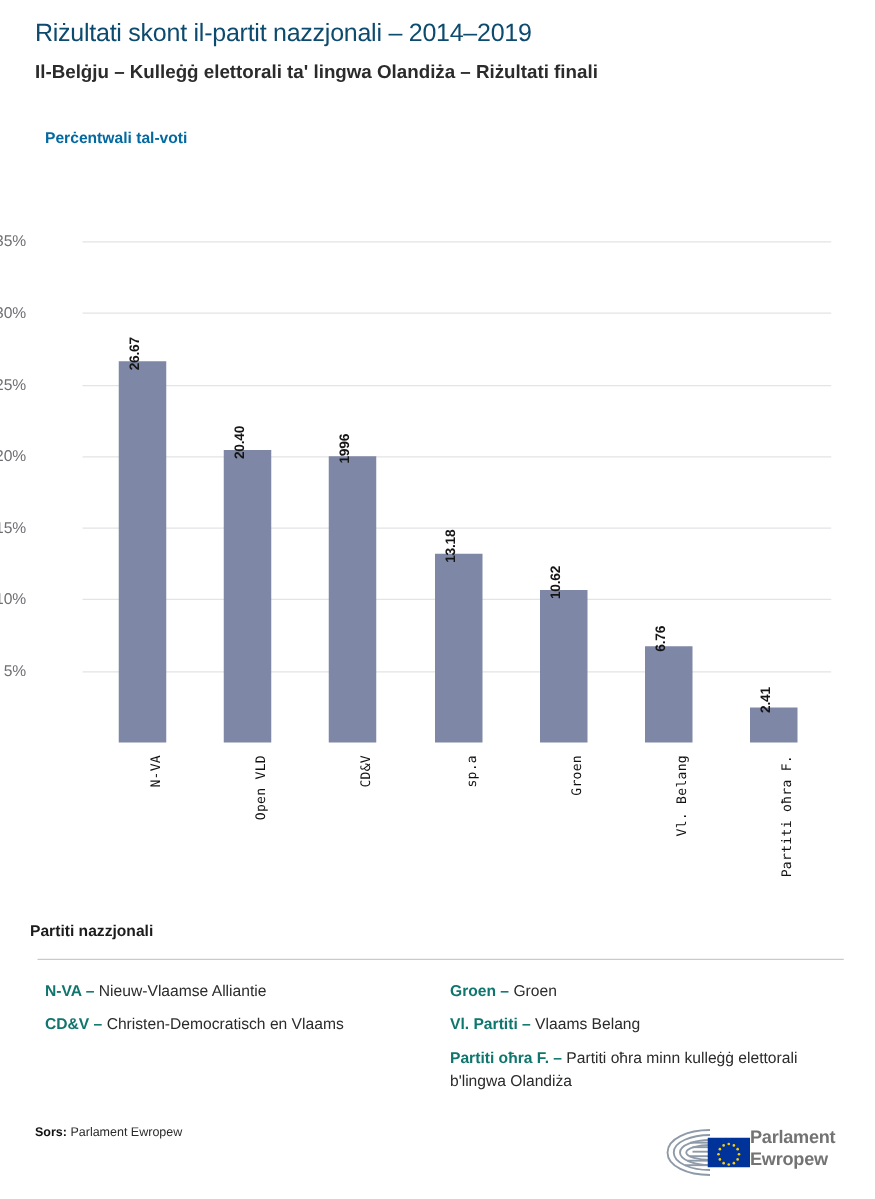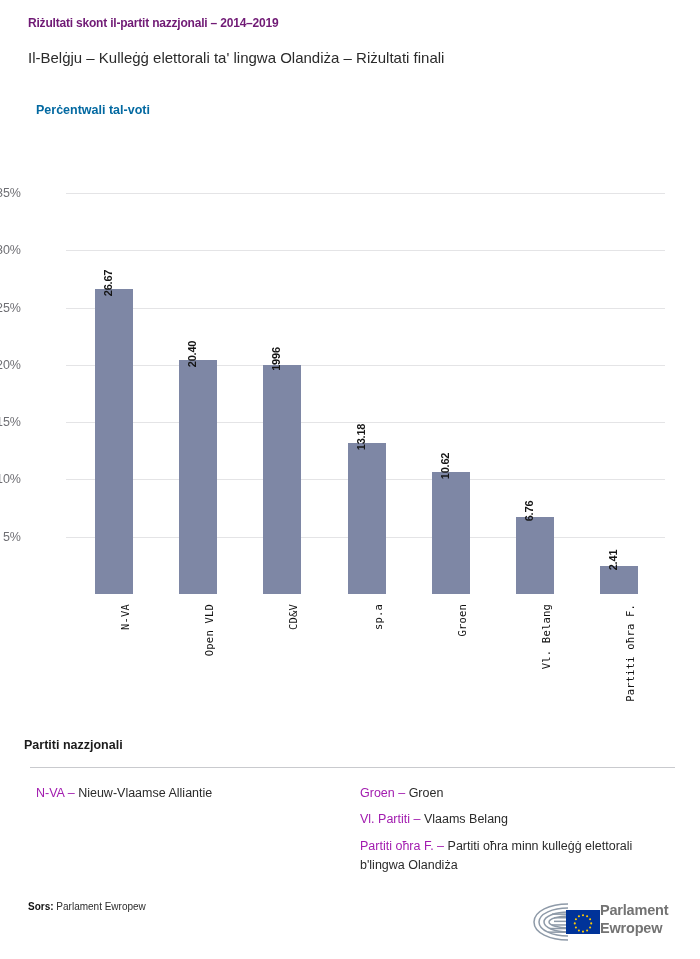--- a/index.html
+++ b/index.html
@@ -14,31 +14,31 @@
     font-family: "Liberation Sans", sans-serif;
     color: #1a1a1a;
     overflow: hidden;
   }
 
   
   #page-title {
     position: absolute;
     left: 28px;
     top: 16px;
-    font-size: 12px;
-    font-weight: bold;
+    font-size: 20px;
+    font-weight: normal;
     letter-spacing: -0.2px;
-    color: #701a75;
+    color: #0c4a6e;
   }
   #page-subtitle {
     position: absolute;
     left: 28px;
     top: 49px;
     font-size: 15px;
-    font-weight: normal;
+    font-weight: bold;
     color: #2b2b2b;
   }
   #chart-axis-caption {
     position: absolute;
     left: 36px;
     top: 103px;
     font-size: 12.5px;
     font-weight: bold;
     color: #0369a1;
   }
@@ -136,21 +136,21 @@
   .legend-col {
     position: absolute;
     top: 48px;
     font-size: 12.5px;
     line-height: 1.55;
     color: #2b2b2b;
   }
   #legend-col-left { left: 36px; width: 310px; }
   #legend-col-right { left: 360px; width: 320px; }
   .legend-item { margin-bottom: 7px; }
-  .legend-item b { font-weight: normal; color: #a21caf; }
+  .legend-item b { font-weight: bold; color: #0f766e; }
 
   
   #footer-source {
     position: absolute;
     left: 28px;
     top: 901px;
     font-size: 10px;
     color: #2b2b2b;
   }
   #footer-source b { font-weight: bold; color: #111111; }
@@ -242,20 +242,21 @@
       <div class="cat-label" style="left: 540px;">Vl. Belang</div>
       <div class="cat-label" style="left: 624.2px;">Partiti oħra F.</div>
     </div>
 </div>
 
 <div id="legend">
   <div id="legend-title">Partiti nazzjonali</div>
   <div id="legend-divider"></div>
   <div class="legend-col" id="legend-col-left">
       <div class="legend-item"><b>N-VA –</b><span> Nieuw-Vlaamse Alliantie</span></div>
+      <div class="legend-item"><b>CD&amp;V –</b><span> Christen-Democratisch en Vlaams</span></div>
     </div>
   <div class="legend-col" id="legend-col-right">
       <div class="legend-item"><b>Groen –</b><span> Groen</span></div>
       <div class="legend-item"><b>Vl. Partiti –</b><span> Vlaams Belang</span></div>
       <div class="legend-item"><b>Partiti oħra F. –</b><span> Partiti oħra minn kulleġġ elettorali b'lingwa Olandiża</span></div>
     </div>
 </div>
 
 <div id="footer-source">
   <b>Sors:</b>

